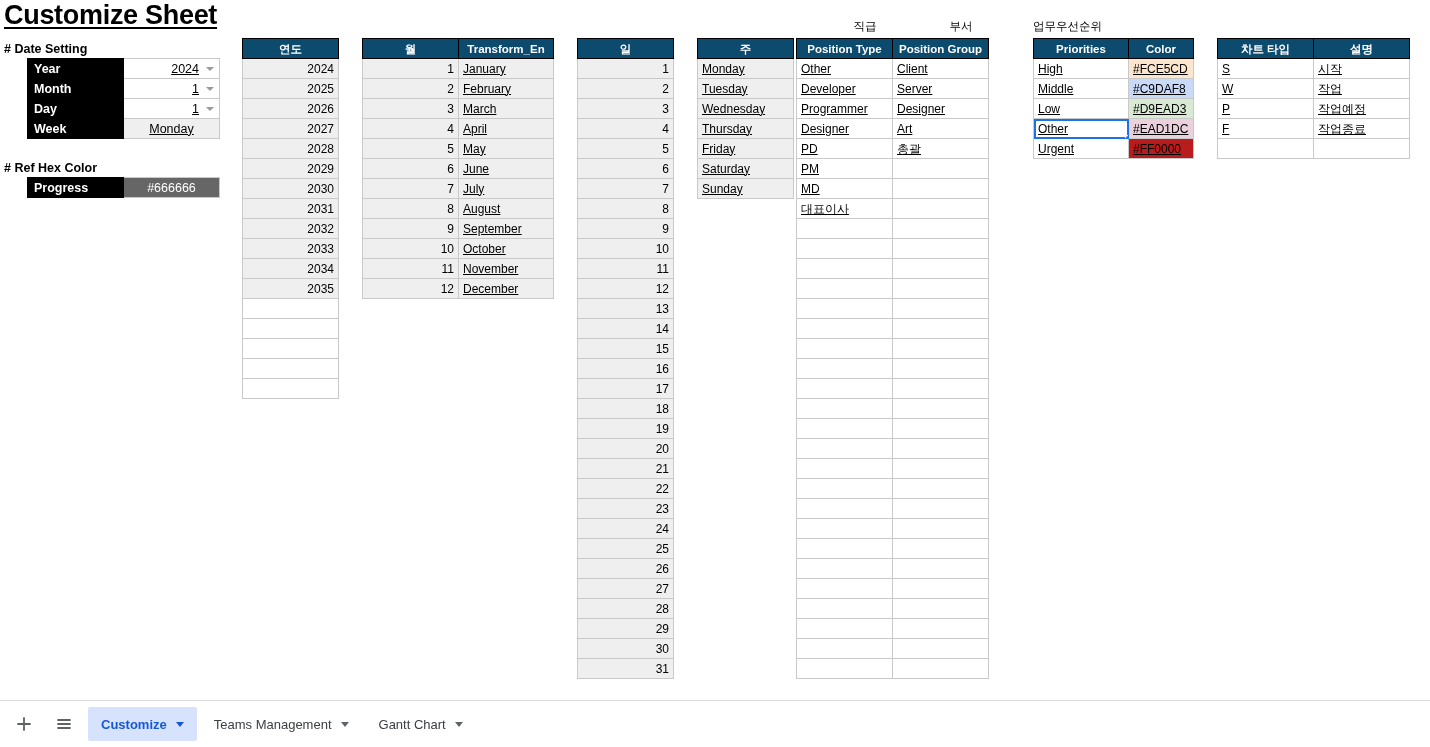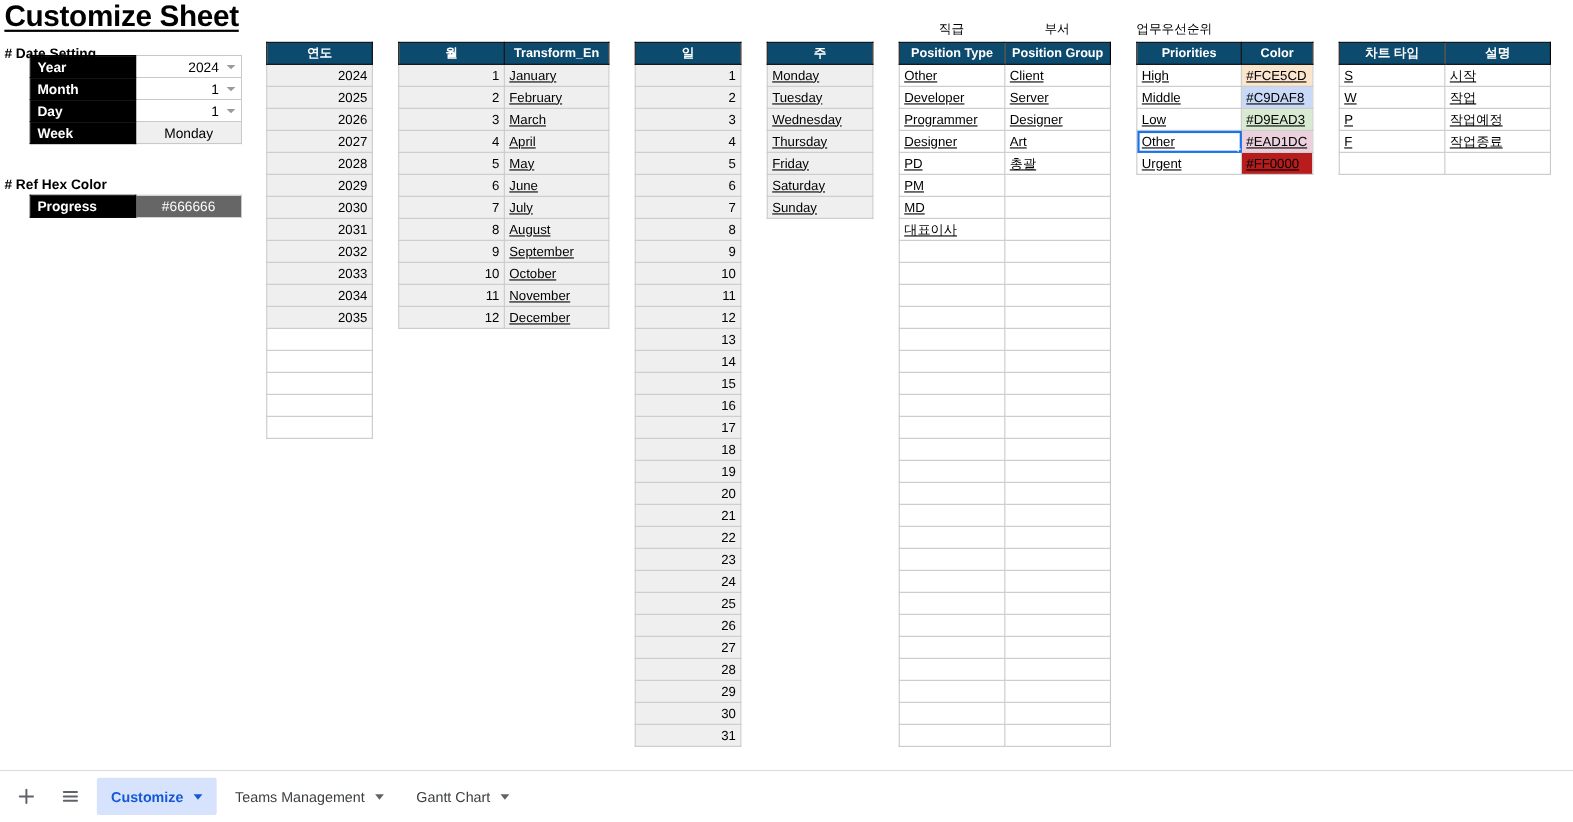--- a/index.html
+++ b/index.html
@@ -176,21 +176,21 @@
   .sheet-tab.active .tab-caret { border-top-color: #1558d6; }
 </style>
 </head>
 <body>
 
 <div id="sheet">
 
   <div class="page-title">Customize Sheet</div>
 
   <div class="section-label" style="left:4px; top:42px;"># Date Setting</div>
-  <table class="kv" style="left:27px; top:50px; width:192px;">
+  <table class="kv" style="left:27px; top:58px; width:192px;text-decoration:underline;">
     <colgroup>
         <col style="width:96px">
         <col style="width:96px">
       </colgroup>
     <tbody id="date-setting-body">
         <tr>
           <td class="k">Year</td>
           <td class="v">2024<span class="caret"></span></td>
         </tr>
         <tr>
@@ -485,21 +485,21 @@
         </tr>
         <tr>
           <td class="txt shade">Sunday</td>
         </tr>
       </tbody>
   </table>
 
   <div class="table-caption" style="left:817px; top:19px; width:96px;">직급</div>
   <div class="table-caption" style="left:913px; top:19px; width:96px;">부서</div>
 
-  <table class="grid" style="left:817px; top:38px; width:192px;">
+  <table class="grid" style="left:796px; top:38px; width:192px;">
     <colgroup>
         <col style="width:96px">
         <col style="width:96px">
       </colgroup>
     <thead>
         <tr>
       <th>Position Type</th>
       <th>Position Group</th>
     </tr>
       </thead>

